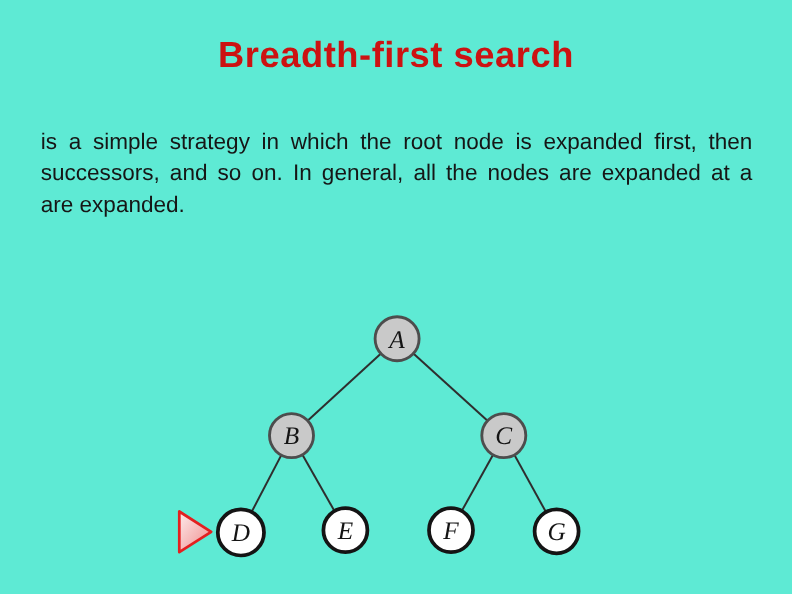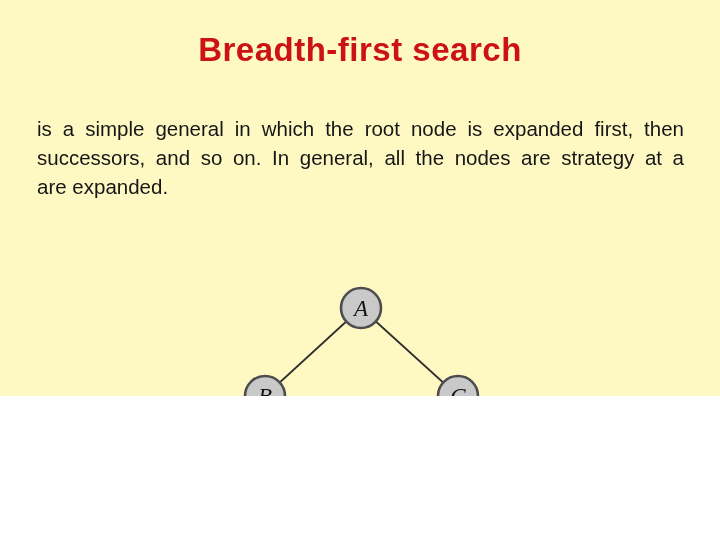--- a/index.html
+++ b/index.html
@@ -1,20 +1,20 @@
 <!DOCTYPE html>
 <html><head>
 <meta charset="utf-8">
 <style>
   html, body { margin: 0; padding: 0; background: #ffffff; }
   .slide {
     position: relative;
     width: 720px;
-    height: 396px;
-    background: #fef9c3;
+    height: 540px;
+    background: #5eead4;
     overflow: hidden;
     font-family: "Liberation Sans", sans-serif;
   }
   .slide-title {
     position: absolute;
     top: 31px;
     left: 0;
     width: 720px;
     text-align: center;
     font-size: 33px;
@@ -61,22 +61,22 @@
   .node-frontier { stroke: #141414; stroke-width: 3.4; }
 </style>
 </head>
 <body>
 
 <div class="slide">
 
   <div class="slide-title">Breadth-first search</div>
 
   <div class="body-text">
-    <span class="body-line">is a simple general in which the root node is expanded first, then</span>
-    <span class="body-line">successors, and so on. In general, all the nodes are strategy at a</span>
+    <span class="body-line">is a simple strategy in which the root node is expanded first, then</span>
+    <span class="body-line">successors, and so on. In general, all the nodes are expanded at a</span>
     <span class="body-line last">are expanded.</span>
   </div>
 
   <svg class="tree-svg" viewBox="0 0 720 540">
     <defs>
       <linearGradient id="arrowGrad" x1="0" y1="0" x2="1" y2="1">
         <stop offset="0" stop-color="#fdecec"></stop>
         <stop offset="1" stop-color="#ef8a8a"></stop>
       </linearGradient>
     </defs>

